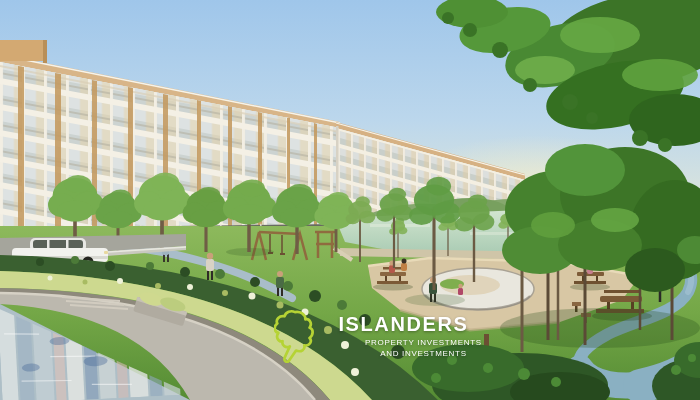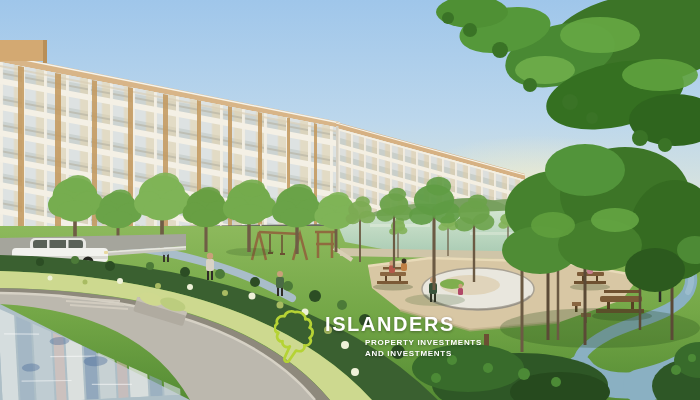--- a/index.html
+++ b/index.html
@@ -1,29 +1,30 @@
 <!DOCTYPE html>
 <html><head>
 <meta charset="utf-8">
 <style>
   html,body{margin:0;padding:0;background:#222;}
   .stage{
     position:relative;width:700px;height:400px;overflow:hidden;
     font-family:"Liberation Sans",sans-serif;
+    text-align:center;
   }
   .stage svg{display:block;}
   .logo{
     position:absolute;left:274px;top:309px;display:flex;align-items:center;gap:9px;
     color:#ffffff;text-shadow:0 1px 3px rgba(0,0,0,.35);pointer-events:none;
   }
   .logo .title{
     font-size:20px;font-weight:bold;letter-spacing:1.6px;line-height:1;white-space:nowrap;
   }
   .logo .sub{
-    font-size:8px;font-weight:bold;letter-spacing:.7px;line-height:1.2;white-space:nowrap;margin-top:1px;padding-left:40px;
+    font-size:8px;font-weight:normal;letter-spacing:.7px;line-height:1.2;white-space:nowrap;margin-top:1px;padding-left:40px;
   }
   .logo .txt{display:flex;flex-direction:column;}
   .logo .subwrap{margin-top:3px;}
 </style>
 </head>
 <body>
 
 <div class="stage">
 <svg width="700" height="400" viewBox="0 0 700 400" aria-hidden="true">
   <defs>

